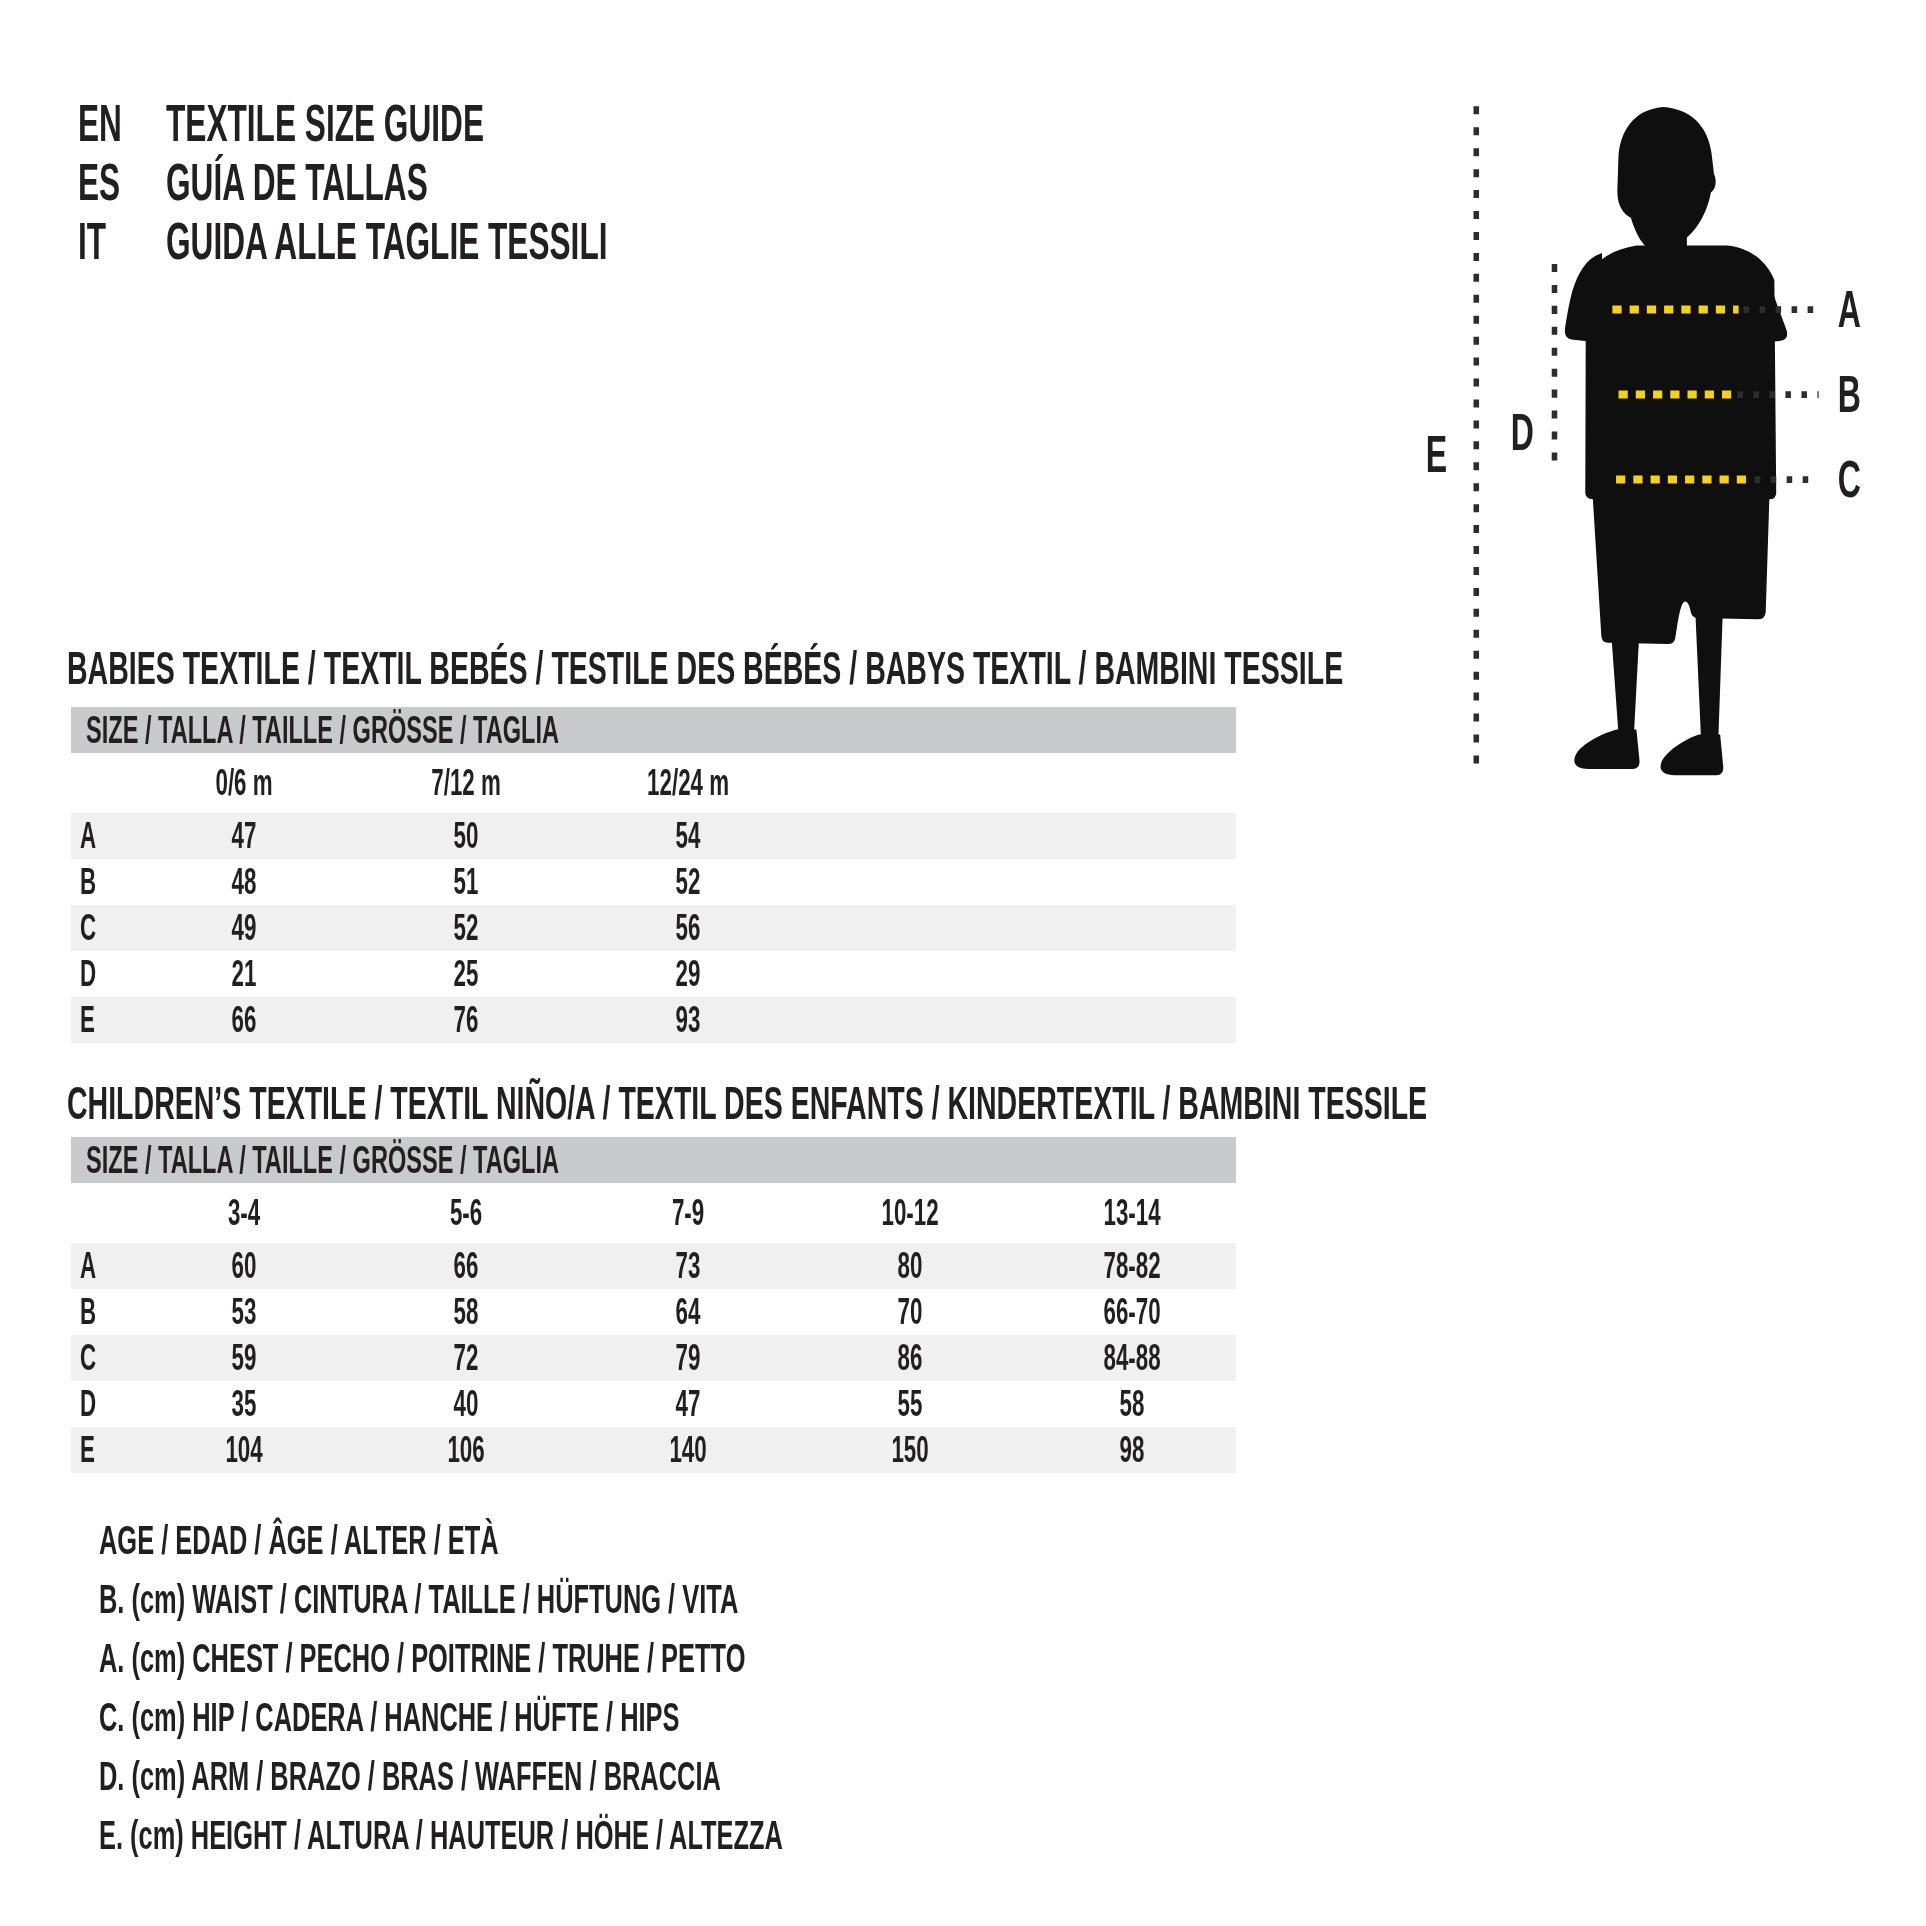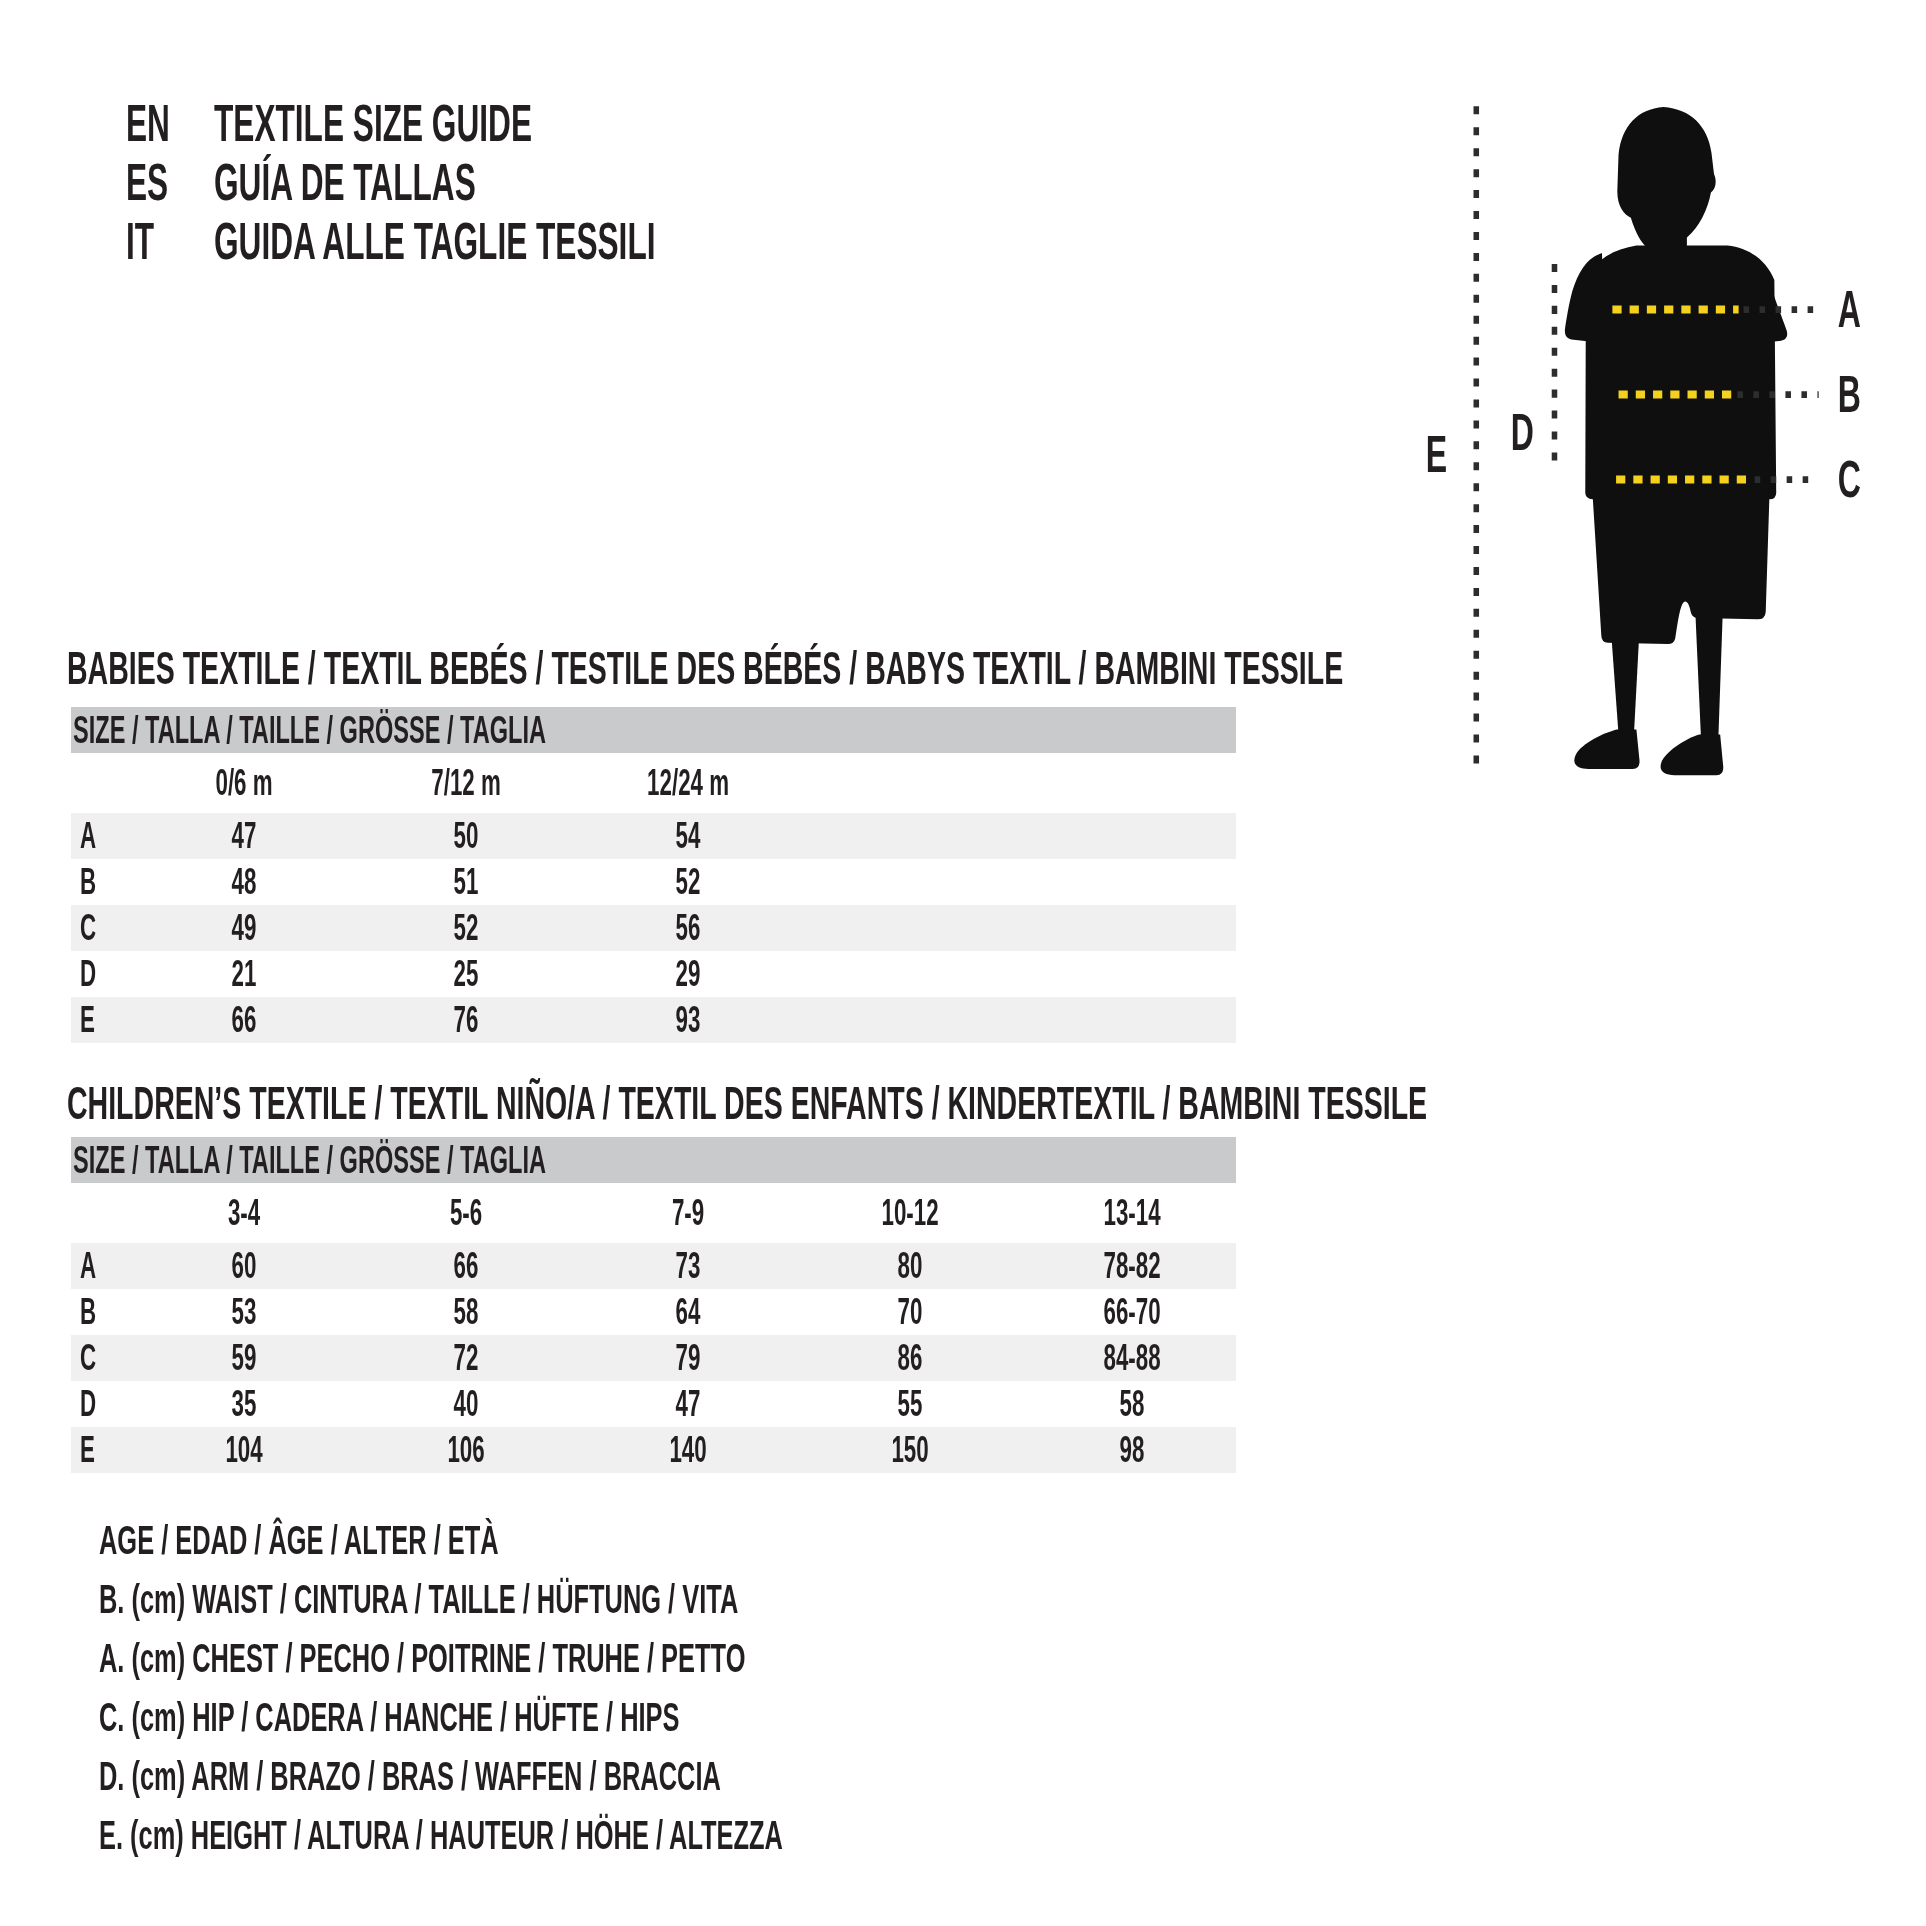--- a/index.html
+++ b/index.html
@@ -8,33 +8,33 @@
     font-family:"Liberation Sans","DejaVu Sans",sans-serif;color:#231f20;
     overflow:hidden;
   }
   
   .cx{display:inline-block;transform:scaleX(0.62);transform-origin:0 50%;white-space:nowrap;}
   .cxc{display:inline-block;transform:scaleX(0.62);transform-origin:50% 50%;white-space:nowrap;}
 
   
   .lang-block{position:absolute;left:78px;top:94px;}
   .lang-line{height:59px;display:flex;align-items:center;font-size:51px;font-weight:700;letter-spacing:0;}
-  .lang-code{width:88px;flex:0 0 88px;margin-left:48px;}
+  .lang-code{width:88px;flex:0 0 88px;}
 
   
   .section-heading{position:absolute;left:67px;height:46px;display:flex;align-items:center;
     font-size:46px;font-weight:700;}
   .heading-babies{top:645px;}
   .heading-children{top:1080px;}
 
   
   .size-table{position:absolute;left:71px;width:1165px;}
   .table-babies{top:707px;}
   .table-children{top:1137px;}
-  .size-bar{height:46px;background:#c9cacb;display:flex;align-items:center;padding-left:2px;
+  .size-bar{height:46px;background:#c9cacb;display:flex;align-items:center;padding-left:15px;
     font-size:38px;font-weight:700;}
   .trow{display:grid;align-items:center;height:46px;font-size:36px;font-weight:700;}
   .cols-3{grid-template-columns:62px 222px 222px 222px 1fr;}
   .cols-5{grid-template-columns:62px 222px 222px 222px 222px 222px 1fr;}
   .thead{height:60px;}
   .cell{text-align:center;}
   .rowlabel{text-align:left;padding-left:8.6px;}
   .stripe{background:#f0f0f1;}
 
   

